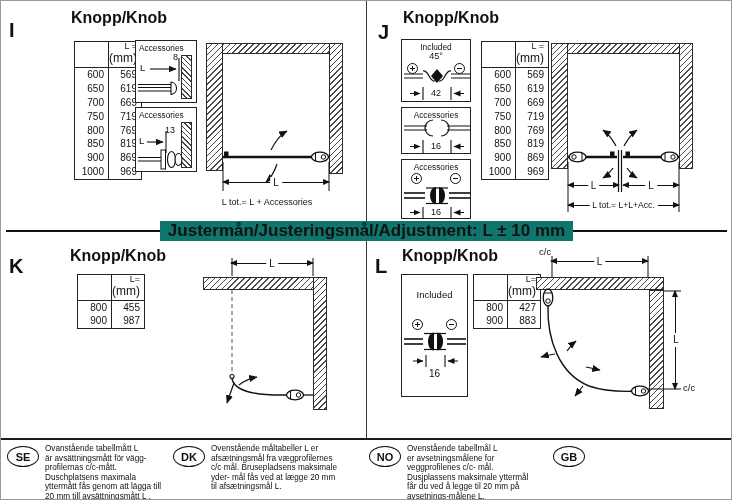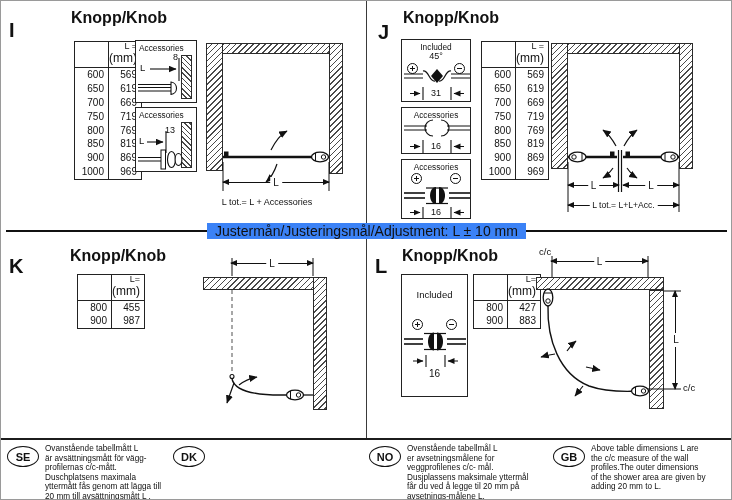--- a/index.html
+++ b/index.html
@@ -50,21 +50,21 @@
   .dimv i.b{bottom:-1px;border-left:3.4px solid transparent;border-right:3.4px solid transparent;border-top:7px solid #111;}
   .dimv b{position:absolute;top:50%;left:0;transform:translate(-50%,-50%);background:#fff;
           padding:2px 1px;font-weight:normal;font-size:10px;line-height:1;}
   .formula{position:absolute;font-size:9px;text-align:center;white-space:nowrap;}
   svg.ovl{position:absolute;left:0;top:0;}
   
   .adjust{position:absolute;left:0;right:0;top:222px;height:16px;display:flex;align-items:center;z-index:5;background:transparent;}
   .adjust .line{flex:1;height:1.6px;background:#111;}
   .adjust .line.first{margin-left:5px;}
   .adjust .line.last{margin-right:4px;}
-  .adjust-text{font-size:14px;font-weight:normal;padding:0 8px;white-space:nowrap;background:#3b82f6;}
+  .adjust-text{font-size:17px;font-weight:bold;padding:0 8px;white-space:nowrap;background:#0f766e;}
   .vdivider{position:absolute;left:365px;top:0;width:1.2px;height:437px;background:#3a3a3a;}
   .footrule{position:absolute;left:0;right:0;top:437px;height:1.6px;background:#1c1c1c;}
   
   .notes{position:absolute;left:6px;top:443px;right:2px;display:flex;}
   .note{display:flex;align-items:flex-start;box-sizing:border-box;}
   .note:nth-child(1){width:166px;}
   .note:nth-child(2){width:196px;}
   .note:nth-child(3){width:184px;}
   .note:nth-child(4){flex:1;}
   .oval{flex:none;width:30px;height:19px;border:1.7px solid #111;border-radius:50%;
@@ -209,21 +209,21 @@
       <line x1="49" y1="34" x2="68" y2="34" stroke="#111" stroke-width="1"></line>
       <line x1="49" y1="38" x2="68" y2="38" stroke="#111" stroke-width="1"></line>
       <path d="M21,31 C 27,30 27,42 33,41" fill="none" stroke="#111" stroke-width="1.2"></path>
       <path d="M49,31 C 43,30 43,42 37,41" fill="none" stroke="#111" stroke-width="1.2"></path>
       <path d="M35,29 L41,36 L35,43 L29,36 Z" fill="#111"></path>
       <line x1="21" y1="47" x2="21" y2="60" stroke="#111" stroke-width="1.1"></line>
       <line x1="49" y1="47" x2="49" y2="60" stroke="#111" stroke-width="1.1"></line>
       <line x1="8" y1="53.5" x2="18" y2="53.5" stroke="#111" stroke-width="1" marker-end="url(#ah)"></line>
       <line x1="62" y1="53.5" x2="52" y2="53.5" stroke="#111" stroke-width="1" marker-end="url(#ah)"></line>
     </svg>
-    <div class="num" style="left:0;right:0;top:48px;text-align:center;position:absolute;background:transparent">31</div>
+    <div class="num" style="left:0;right:0;top:48px;text-align:center;position:absolute;background:transparent">42</div>
   </div>
 
   <div class="accbox" style="left:400px;top:106px;width:70px;height:47px">
     <div class="accbox-title c">Accessories</div>
     <svg class="ovl" width="70" height="47">
       <line x1="2" y1="18" x2="25" y2="18" stroke="#111" stroke-width="1"></line>
       <line x1="2" y1="22" x2="25" y2="22" stroke="#111" stroke-width="1"></line>
       <line x1="45" y1="18" x2="68" y2="18" stroke="#111" stroke-width="1"></line>
       <line x1="45" y1="22" x2="68" y2="22" stroke="#111" stroke-width="1"></line>
       <path d="M31,12 A 8,8 0 0 0 31,28" fill="none" stroke="#111" stroke-width="1.2"></path>
@@ -500,33 +500,33 @@
       <span class="oval">SE</span>
       <div class="note-text">Ovanstående tabellmått L
 är avsättningsmått för vägg-
 profilernas c/c-mått.
 Duschplatsens maximala
 yttermått fås genom att lägga till
 20 mm till avsättningsmått L .</div>
     </div>
       <div class="note">
       <span class="oval">DK</span>
+      <div class="note-text">Ovenstående måltabeller L er
+afsætningsmål fra vægprofilernes
+c/c mål. Brusepladsens maksimale
+yder- mål fås ved at lægge 20 mm
+til afsætningsmål L.</div>
     </div>
       <div class="note">
       <span class="oval">NO</span>
       <div class="note-text">Ovenstående tabellmål L
 er avsetningsmålene for
 veggprofilenes c/c- mål.
 Dusjplassens maksimale yttermål
 får du ved å legge til 20 mm på
 avsetnings-målene L.</div>
     </div>
       <div class="note">
       <span class="oval">GB</span>
-      <div class="note-text">Above table dimensions L are
-the c/c measure of the wall
-profiles.The outer dimensions
-of the shower area are given by
-adding 20 mm to L.</div>
     </div>
     </div>
 
 </div>
 
 </body></html>

